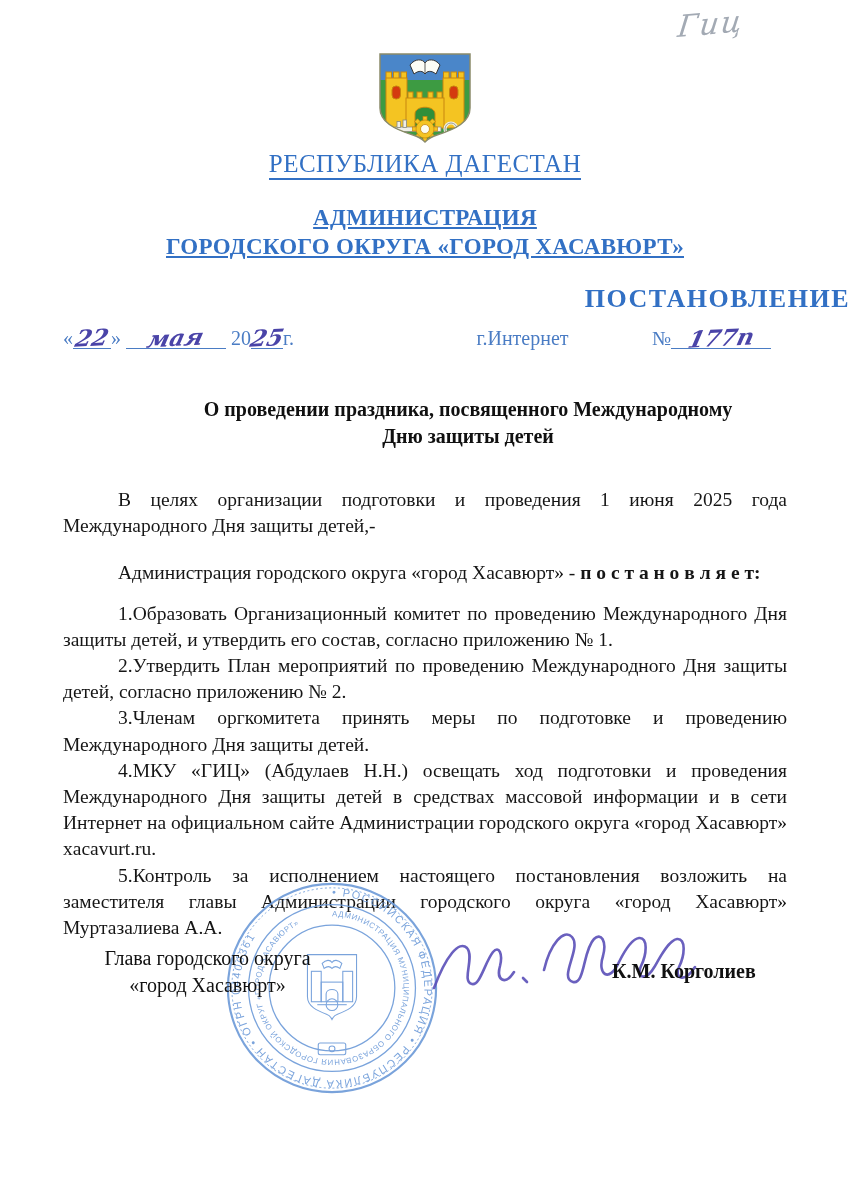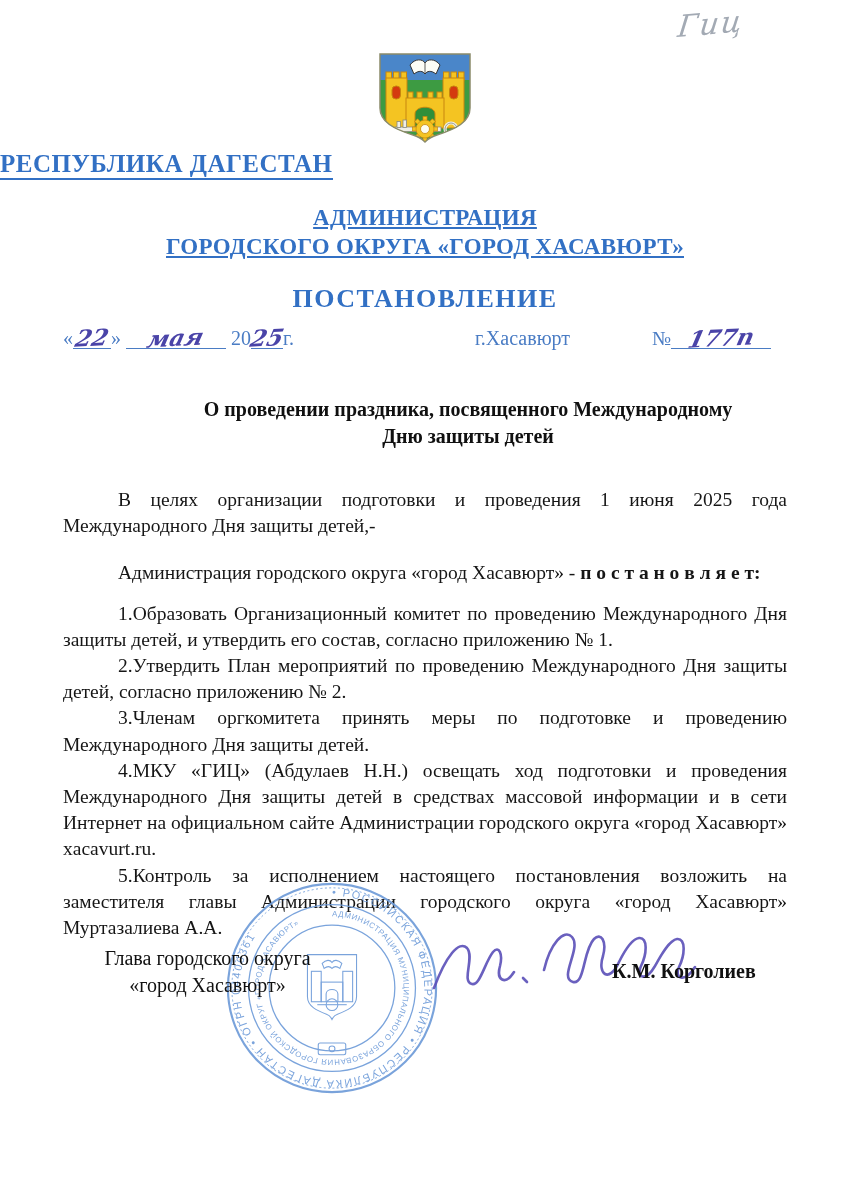--- a/index.html
+++ b/index.html
@@ -12,30 +12,30 @@
   .pencil-note{
     position:absolute;left:678px;top:6px;
     font-family:"DejaVu Serif", serif;font-style:italic;
     font-size:30px;color:#a3aab4;letter-spacing:2px;
     transform:rotate(-5deg) skewX(-12deg);
   }
   
   .emblem{position:absolute;left:50%;top:50px;transform:translateX(-50%);}
   
   .h-republic{
-    position:absolute;top:150px;left:0;width:100%;text-align:left;
-    color:#3270c4;font-size:25px;font-weight:bold;letter-spacing:.5px;
+    position:absolute;top:150px;left:0;width:100%;text-align:center;
+    color:#3270c4;font-size:25px;font-weight:normal;letter-spacing:.5px;
   }
   .h-republic .uline{border-bottom:2.5px solid #3270c4;padding-bottom:1px;}
   .h-admin{
     position:absolute;top:203px;left:0;width:100%;text-align:center;
     color:#3270c4;font-size:23px;font-weight:bold;line-height:29px;letter-spacing:.3px;text-decoration:underline;
   }
   .h-doctype{
-    position:absolute;top:284px;left:0;width:100%;text-align:center;
+    position:absolute;top:284px;left:0;width:100%;text-align:right;
     color:#3270c4;font-size:26px;font-weight:bold;letter-spacing:1.5px;
   }
   
   .dateline{
     position:absolute;top:327px;left:63px;width:724px;
     display:flex;align-items:baseline;font-size:20px;color:#4a7cc4;
   }
   .dl-left{width:330px;white-space:nowrap;}
   .dl-center{flex:1;text-align:center;}
   .dl-right{width:135px;text-align:left;white-space:nowrap;}
@@ -146,21 +146,21 @@
     <div>ГОРОДСКОГО ОКРУГА «ГОРОД ХАСАВЮРТ»</div>
   </div>
   <div class="h-doctype">ПОСТАНОВЛЕНИЕ</div>
 
   <div class="dateline">
     <div class="dl-left">
       <span>«</span><span class="blank w38"><span class="hw">22</span></span><span>»</span>
       <span class="blank w95"><span class="hw">мая</span></span>
       <span>20</span><span class="blank w26"><span class="hw">25</span></span><span>г.</span>
     </div>
-    <div class="dl-center">г.Хасавюрт</div>
+    <div class="dl-center">г.Интернет</div>
     <div class="dl-right">
       <span>№</span><span class="blank w95"><span class="hw">177п</span></span>
     </div>
   </div>
 
   <div class="doc-title">
     <div>О проведении праздника, посвященного Международному</div>
     <div>Дню защиты детей</div>
   </div>
 

